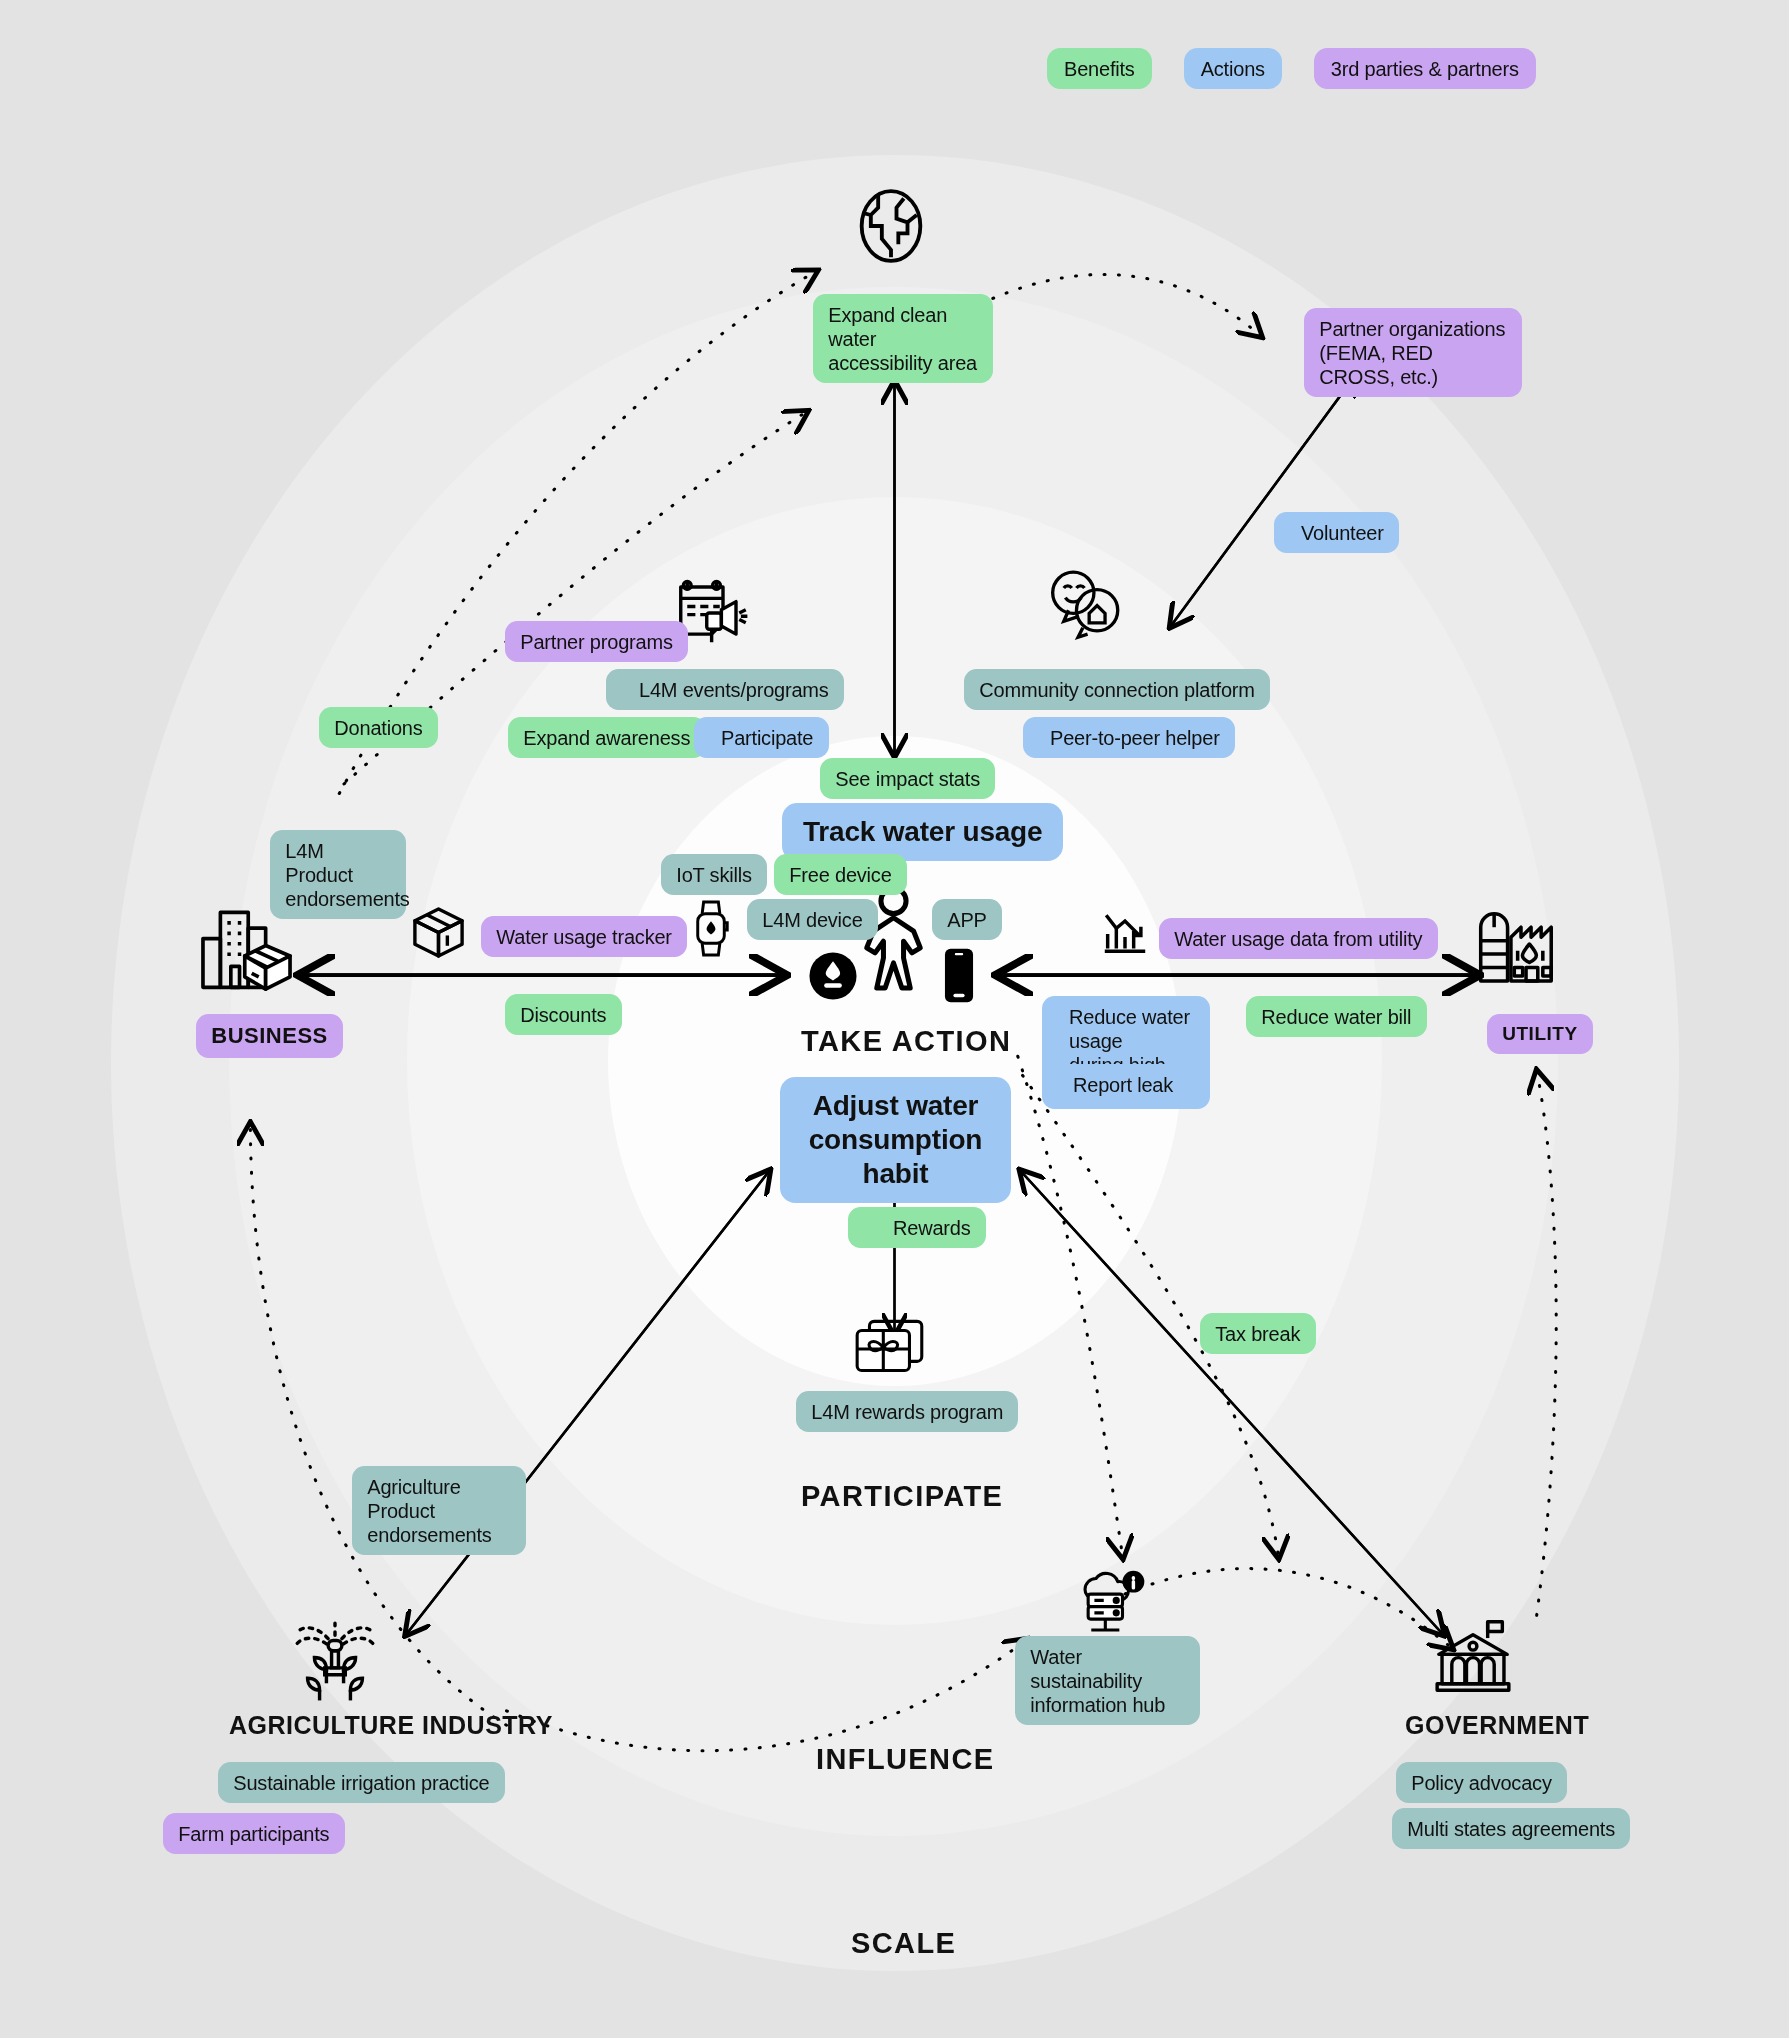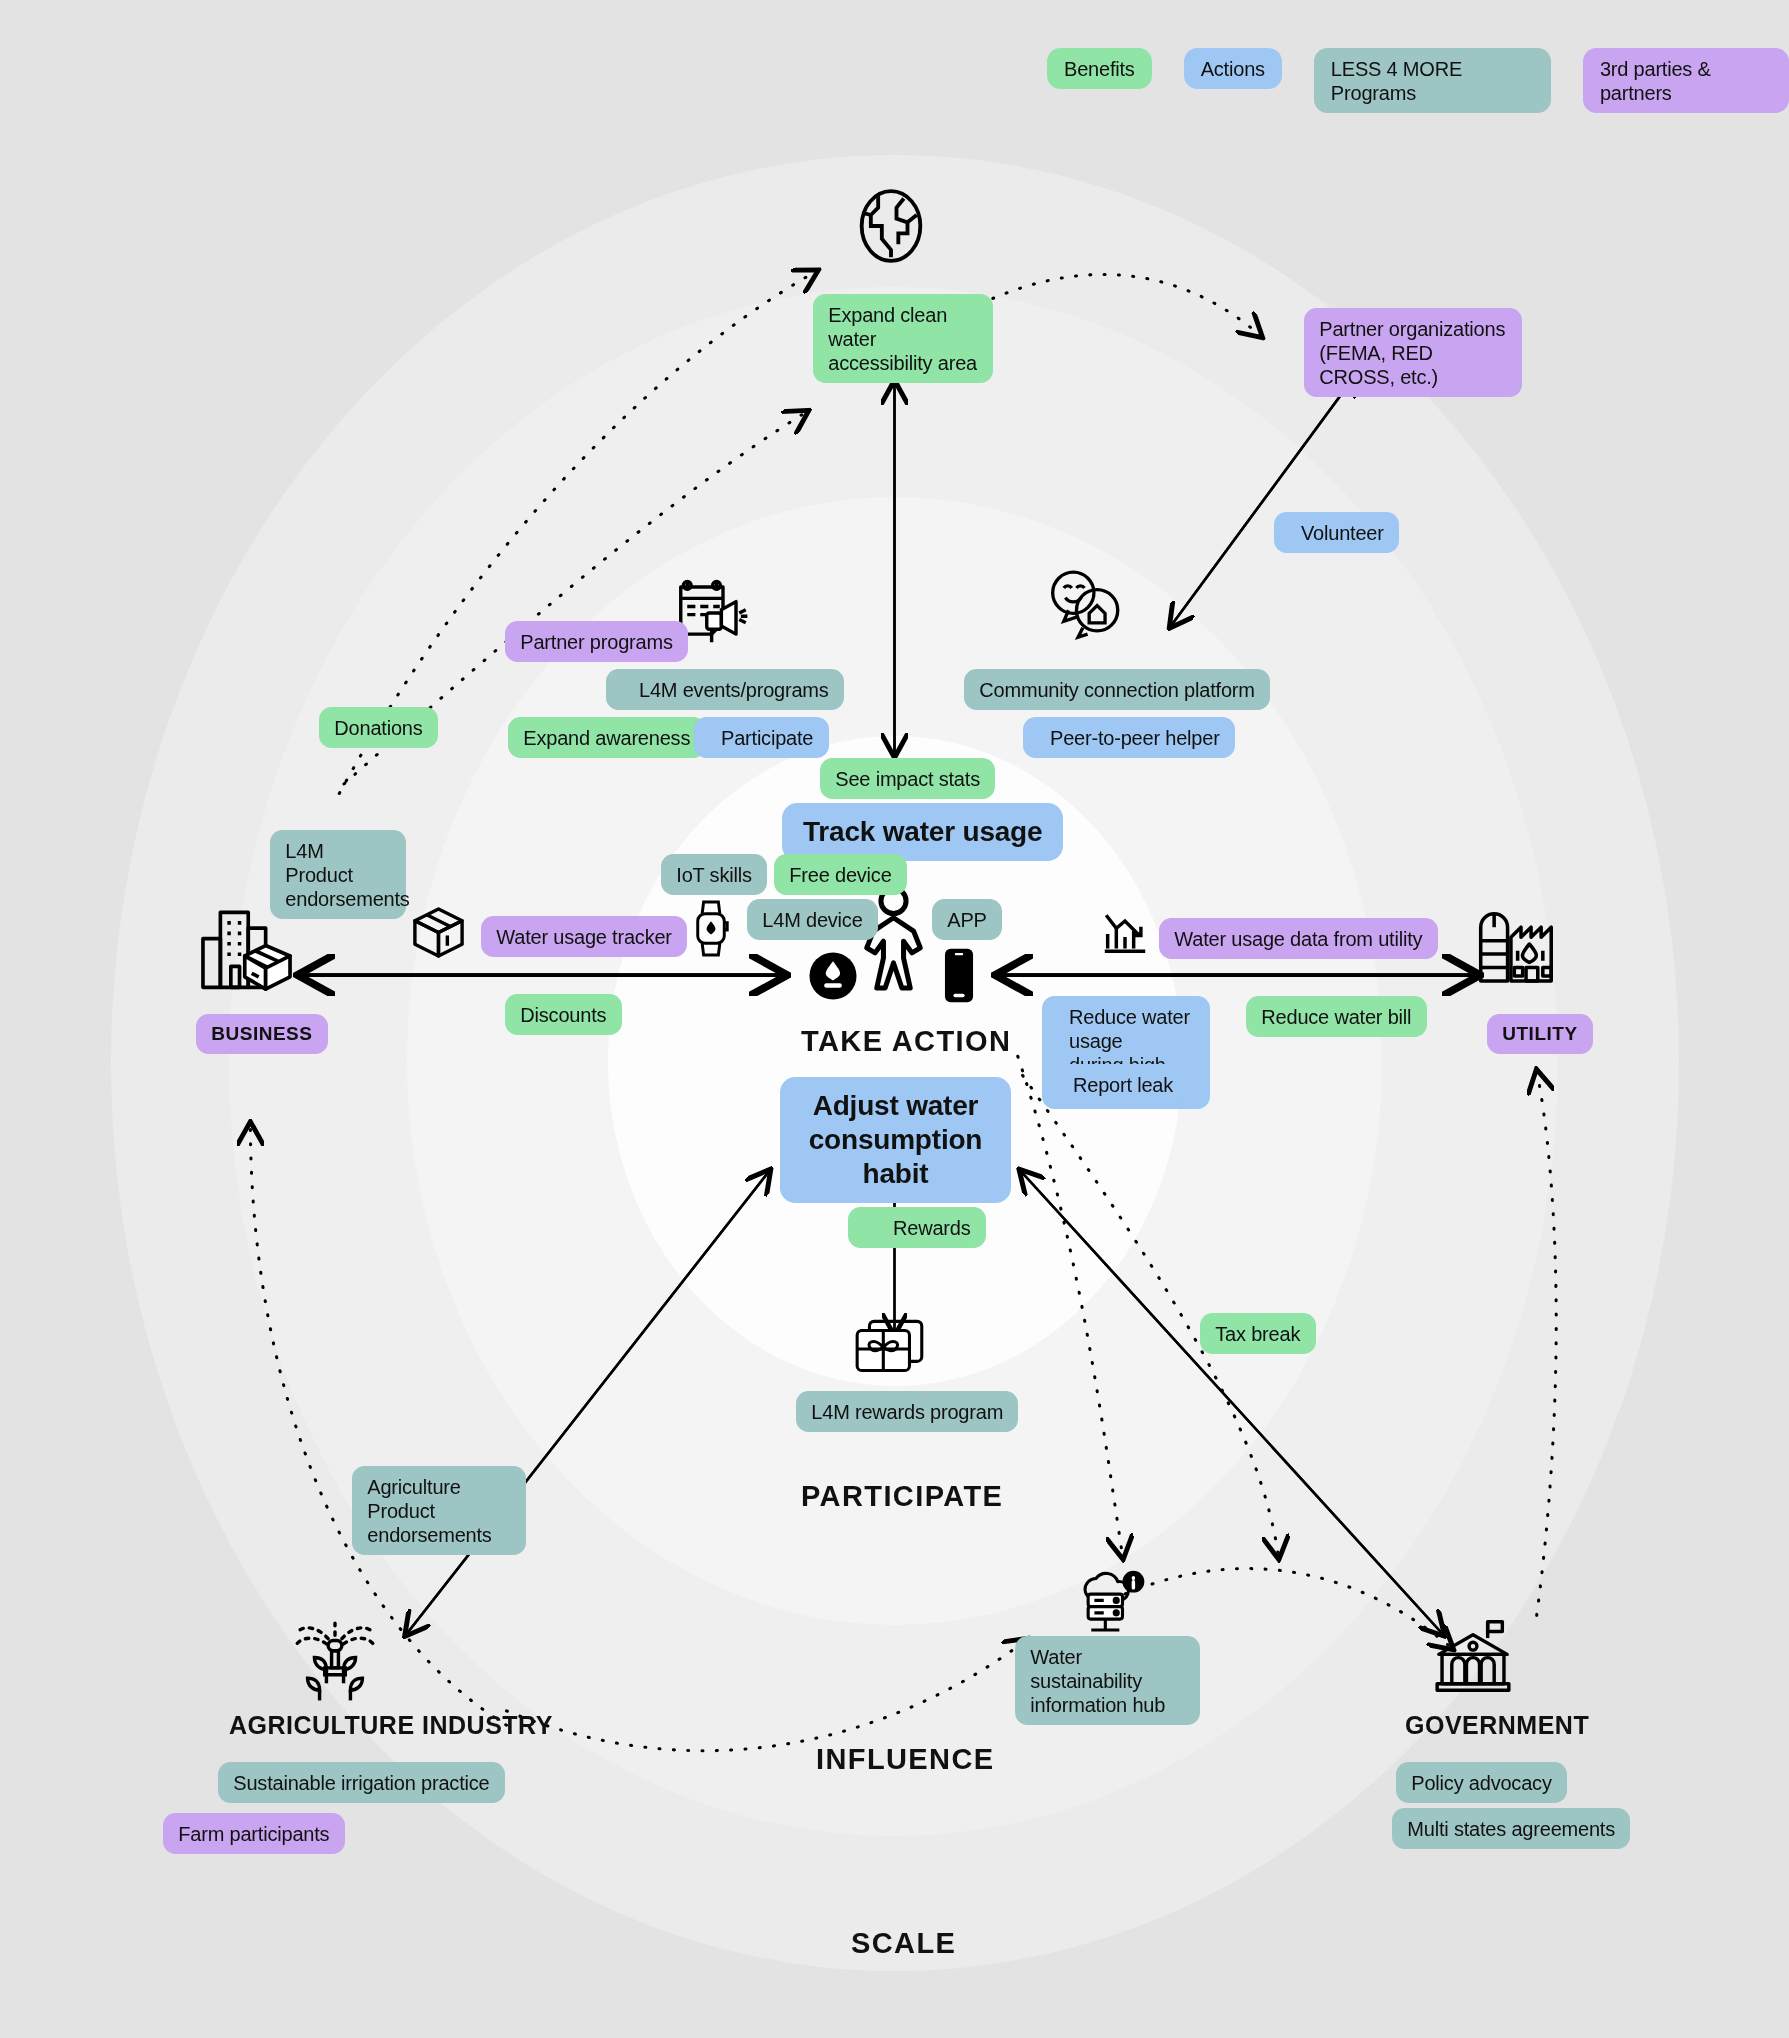--- a/index.html
+++ b/index.html
@@ -117,21 +117,20 @@
 
       <path d="M1150 1680 C 1290 1610, 1420 1640, 1520 1725" marker-end="url(#ahs)"></path>
 
       <path d="M1608 1690 C 1640 1450, 1630 1230, 1608 1120" marker-end="url(#ahs)"></path>
     </g>
   </svg>
 
   <div id="legend">
     <div class="badge benefit">Benefits</div>
     <div class="badge action">Actions</div>
-    <div class="badge program">LESS 4 MORE Programs</div>
     <div class="badge partner">3rd parties &amp; partners</div>
   </div>
 
   <div class="icon" style="left:847px;top:182px;">
     <svg width="88" height="88" viewBox="0 0 48 48" fill="none" stroke="#000" stroke-width="2.1">
       <ellipse cx="24" cy="24" rx="16" ry="19"></ellipse>
       <path d="M17 7 L17 14 L13 18 L13 24 L19 24 L19 31 L24 37 L24 41"></path>
       <path d="M31 9 L27 14 L27 20 L33 22 L33 28 L28 28 L28 34"></path>
       <path d="M9 17 L13 18"></path>
       <path d="M38 18 L33 22"></path>
@@ -376,21 +375,21 @@
 information hub</div>
 
   <div class="badge program" style="left:218px;top:1762px;">Sustainable irrigation practice</div>
 
   <div class="badge partner" style="left:163px;top:1813px;">Farm participants</div>
 
   <div class="badge program" style="left:1396px;top:1762px;">Policy advocacy</div>
 
   <div class="badge program" style="left:1392px;top:1808px;">Multi states agreements</div>
 
-  <div class="badge partner" style="left:196px;top:1014px;font-weight:bold;font-size:19px;letter-spacing:0.5px;">BUSINESS</div>
+  <div class="badge partner" style="left:196px;top:1014px;font-weight:bold;font-size:22px;letter-spacing:0.5px;">BUSINESS</div>
 
   <div class="badge partner" style="left:1487px;top:1014px;font-weight:bold;font-size:19px;letter-spacing:0.5px;">UTILITY</div>
 
   <div class="hublabel" style="left:229px;top:1711px;">AGRICULTURE INDUSTRY</div>
 
   <div class="hublabel" style="left:1405px;top:1711px;">GOVERNMENT</div>
 
   <div class="zonelabel" style="left:801px;top:1025px;">TAKE ACTION</div>
 
   <div class="zonelabel" style="left:801px;top:1480px;">PARTICIPATE</div>

